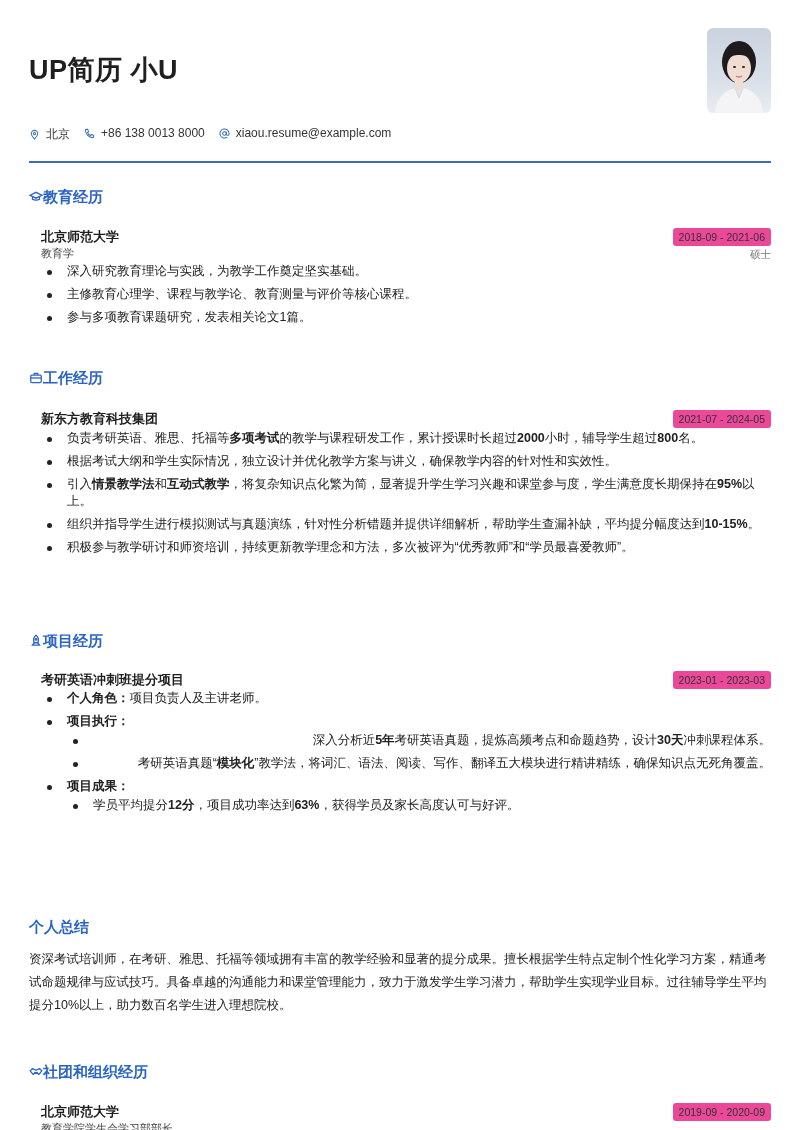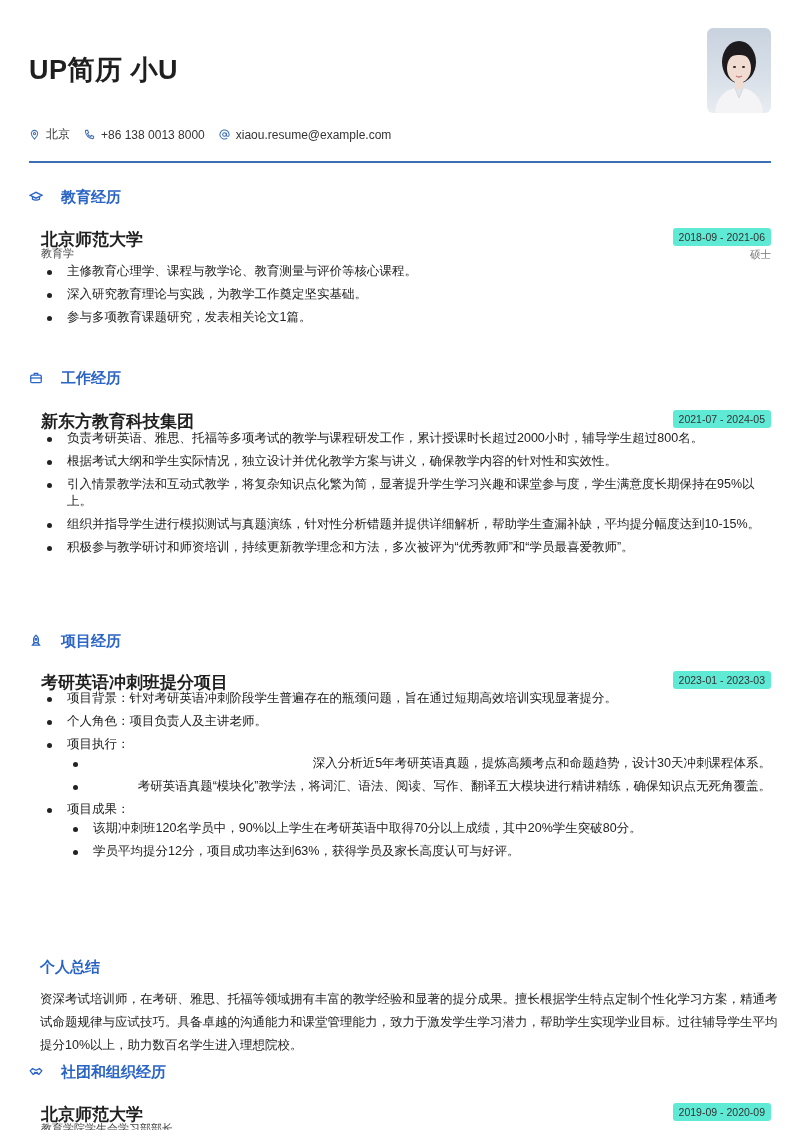--- a/index.html
+++ b/index.html
@@ -3,42 +3,42 @@
   <meta charset="utf-8">
   <style>
     * { box-sizing: border-box; margin: 0; padding: 0; }
     html, body { width: 799px; height: 1130px; overflow: hidden; background: #ffffff; }
     body { font-family: "Liberation Sans", "DejaVu Sans", sans-serif; color: #222; font-size: 13px; position: relative; }
     .page { position: absolute; left: 29px; top: 0; width: 742px; }
 
     .header { position: relative; height: 164px; }
     .name { position: absolute; left: 0; top: 52px; font-size: 27px; font-weight: 600; color: #1f1f1f; letter-spacing: 0.5px; }
     .photo { position: absolute; right: 0; top: 28px; width: 64px; height: 85px; border-radius: 6px; overflow: hidden; background: linear-gradient(180deg, #c9d3df 0%, #d9e0e9 60%, #e9edf2 100%); }
-    .contacts { position: absolute; left: 0; top: 126px; display: flex; gap: 14px; font-size: 12px; color: #333; align-items: center; }
+    .contacts { position: absolute; left: 0; top: 126px; display: flex; gap: 14px; font-size: 12px; color: #333; align-items: flex-start; }
     .contact { display: flex; align-items: center; gap: 6px; }
     .contact svg { width: 11px; height: 11px; }
     .rule { position: absolute; left: 0; top: 161px; width: 742px; height: 2px; background: #3c6eb4; }
 
-    .section-title { display: flex; align-items: center; gap: 18px; color: #2a64c5; font-size: 15px; font-weight: 700; height: 22px; }
+    .section-title { display: flex; align-items: center; gap: 0; color: #2a64c5; font-size: 15px; font-weight: 700; height: 22px; }
     .section-title svg { width: 14px; height: 14px; }
 
     .entry { position: relative; padding-left: 12px; }
     .entry-head { position: relative; height: 18px; }
-    .entry-title { font-size: 17px; font-weight: 700; color: #1f1f1f; }
-    .date-badge { position: absolute; right: 0; top: 0; background: #5eead4; color: #333; font-size: 10.5px; padding: 2px 6px; border-radius: 3px; line-height: 14px; }
+    .entry-title { font-size: 13px; font-weight: 700; color: #1f1f1f; }
+    .date-badge { position: absolute; right: 0; top: 0; background: #ec4899; color: #333; font-size: 10.5px; padding: 2px 6px; border-radius: 3px; line-height: 14px; }
     .entry-sub { font-size: 11px; color: #444; line-height: 15px; }
     .degree { position: absolute; right: 0; top: 20px; font-size: 10.5px; color: #777; text-align: right; }
 
     ul.bullets { list-style: none; margin-top: 2px; }
     ul.bullets > li { position: relative; padding-left: 26px; font-size: 12.5px; line-height: 17px; margin-bottom: 6px; color: #222; }
     ul.bullets > li::before { content: ""; position: absolute; left: 6px; top: 7px; width: 5px; height: 5px; border-radius: 50%; background: #222; }
     ul.sub { list-style: none; margin-top: 2px; }
     ul.sub > li { position: relative; padding-left: 26px; font-size: 12.5px; line-height: 17px; margin-bottom: 6px; }
     ul.sub > li::before { content: ""; position: absolute; left: 6px; top: 7px; width: 5px; height: 5px; border-radius: 50%; background: #222; }
-    b { font-weight: 400; }
+    b { font-weight: 700; }
 
     .summary { font-size: 12.5px; line-height: 23px; color: #222; }
   </style>
 </head>
 <body>
 
 <div class="page">
 
   <div class="header">
     <div class="name">UP简历 小U</div>
@@ -89,22 +89,22 @@
       <span>教育经历</span>
     </div>
     <div class="entry" style="margin-top:20px;">
       <div class="entry-head">
         <span class="entry-title">北京师范大学</span>
         <span class="date-badge">2018-09 - 2021-06</span>
       </div>
       <div class="entry-sub">教育学</div>
       <div class="degree">硕士</div>
       <ul class="bullets">
+        <li>深入研究教育理论与实践，为教学工作奠定坚实基础。</li>
         <li>主修教育心理学、课程与教学论、教育测量与评价等核心课程。</li>
-        <li>深入研究教育理论与实践，为教学工作奠定坚实基础。</li>
         <li>参与多项教育课题研究，发表相关论文1篇。</li>
       </ul>
     </div>
   </div>
 
   <div style="position:absolute; top:367px; left:0; width:742px;">
     <div class="section-title">
       <svg viewBox="0 0 24 24" fill="none" stroke="#2a64c5" stroke-width="2.2">
           <rect x="3" y="7" width="18" height="13" rx="2"></rect>
           <path d="M9 7V4h6v3"></path>
@@ -135,39 +135,37 @@
           <circle cx="12" cy="9" r="1.5"></circle>
         </svg>
       <span>项目经历</span>
     </div>
     <div class="entry" style="margin-top:19px;">
       <div class="entry-head">
         <span class="entry-title">考研英语冲刺班提分项目</span>
         <span class="date-badge">2023-01 - 2023-03</span>
       </div>
       <ul class="bullets" style="margin-top:1px;">
-        <li><b>项目背景：</b><span>针对考研英语冲刺阶段学生普遍存在的瓶颈问题，旨在通过短期高效培训实现显著提分。</span></li>
         <li><b>个人角色：</b><span>项目负责人及主讲老师。</span></li>
         <li style="margin-bottom:4px;"><b>项目执行：</b>
           <ul class="sub" style="margin-left:-26px; padding-left:26px;text-align:right;">
               <li><span>深入分析近</span><b>5年</b><span>考研英语真题，提炼高频考点和命题趋势，设计</span><b>30天</b><span>冲刺课程体系。</span></li>
               <li><span>考研英语真题“</span><b>模块化</b><span>”教学法，将词汇、语法、阅读、写作、翻译五大模块进行精讲精练，确保知识点无死角覆盖。</span></li>
             </ul>
         </li>
         <li><b>项目成果：</b>
           <ul class="sub" style="margin-left:-26px; padding-left:26px;">
-              <li><span>该期冲刺班</span><b>120名</b><span>学员中，</span><b>90%</b><span>以上学生在考研英语中取得</span><b>70分</b><span>以上成绩，其中</span><b>20%</b><span>学生突破</span><b>80分</b><span>。</span></li>
               <li><span>学员平均提分</span><b>12分</b><span>，项目成功率达到</span><b>63%</b><span>，获得学员及家长高度认可与好评。</span></li>
             </ul>
         </li>
       </ul>
     </div>
   </div>
 
-  <div style="position:absolute; top:956px; left:0; width:742px;margin-left:11px;">
+  <div style="position:absolute; top:916px; left:0; width:742px;">
     <div class="section-title">
       <span>个人总结</span>
     </div>
     <div class="summary" style="margin-top:10px;">资深考试培训师，在考研、雅思、托福等领域拥有丰富的教学经验和显著的提分成果。擅长根据学生特点定制个性化学习方案，精通考试命题规律与应试技巧。具备卓越的沟通能力和课堂管理能力，致力于激发学生学习潜力，帮助学生实现学业目标。过往辅导学生平均提分10%以上，助力数百名学生进入理想院校。</div>
   </div>
 
   <div style="position:absolute; top:1061px; left:0; width:742px;">
     <div class="section-title">
       <svg viewBox="0 0 24 24" fill="none" stroke="#2a64c5" stroke-width="2.2">
           <path d="M2 10l4-4 6 3 6-3 4 4-5 6-5-3-5 3z"></path>

